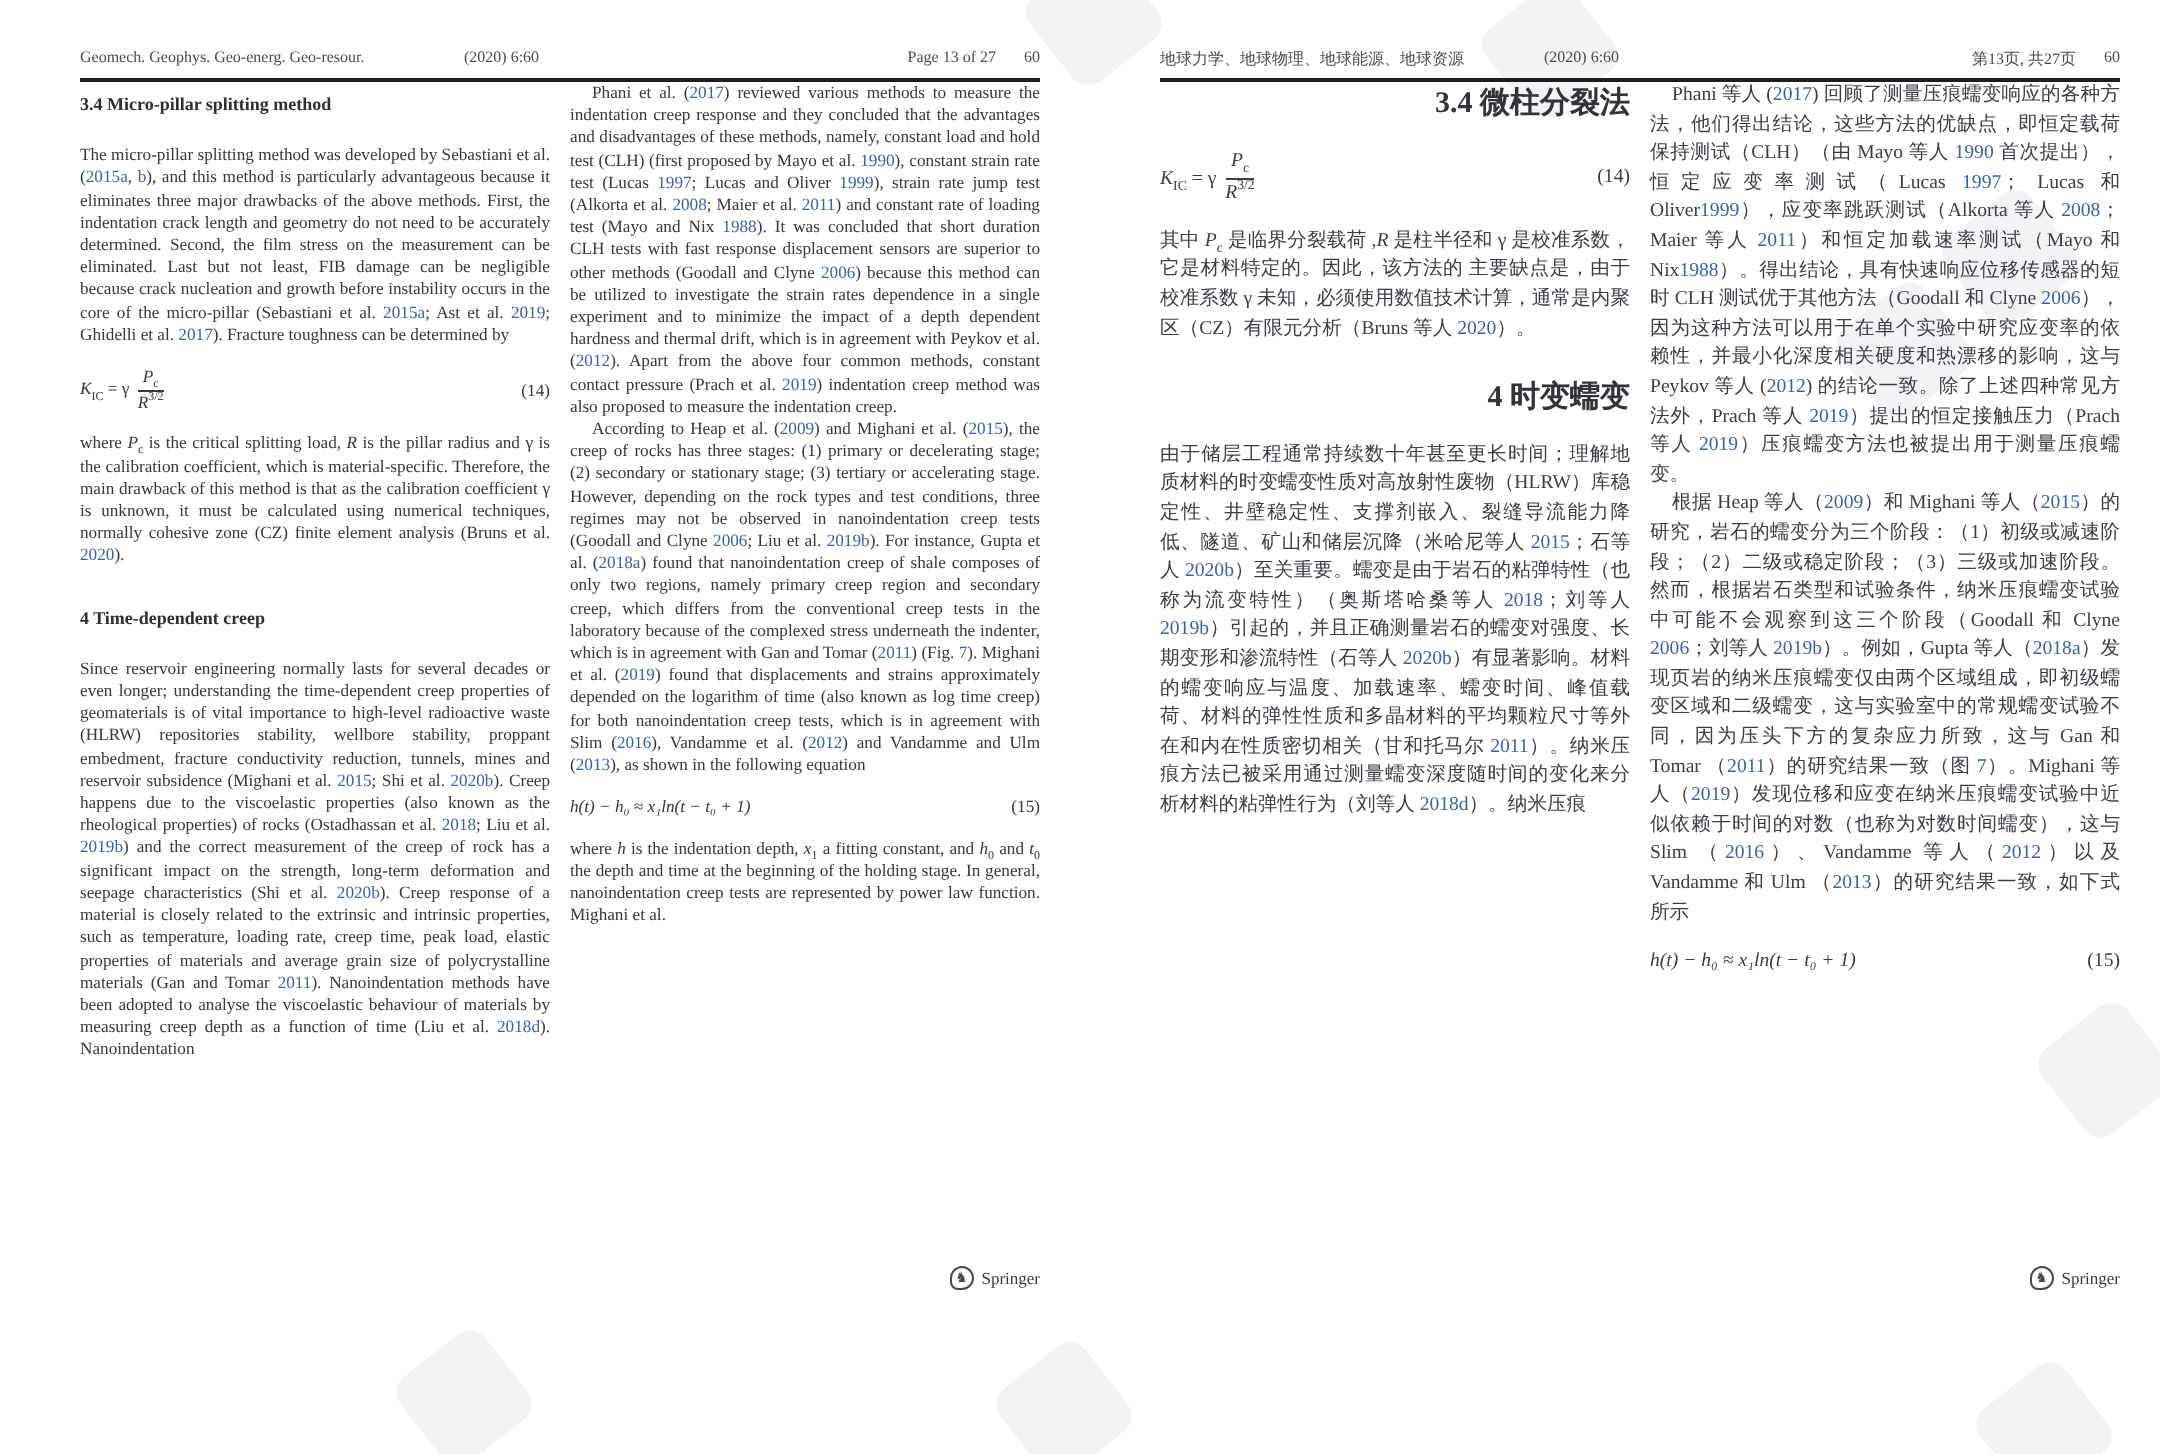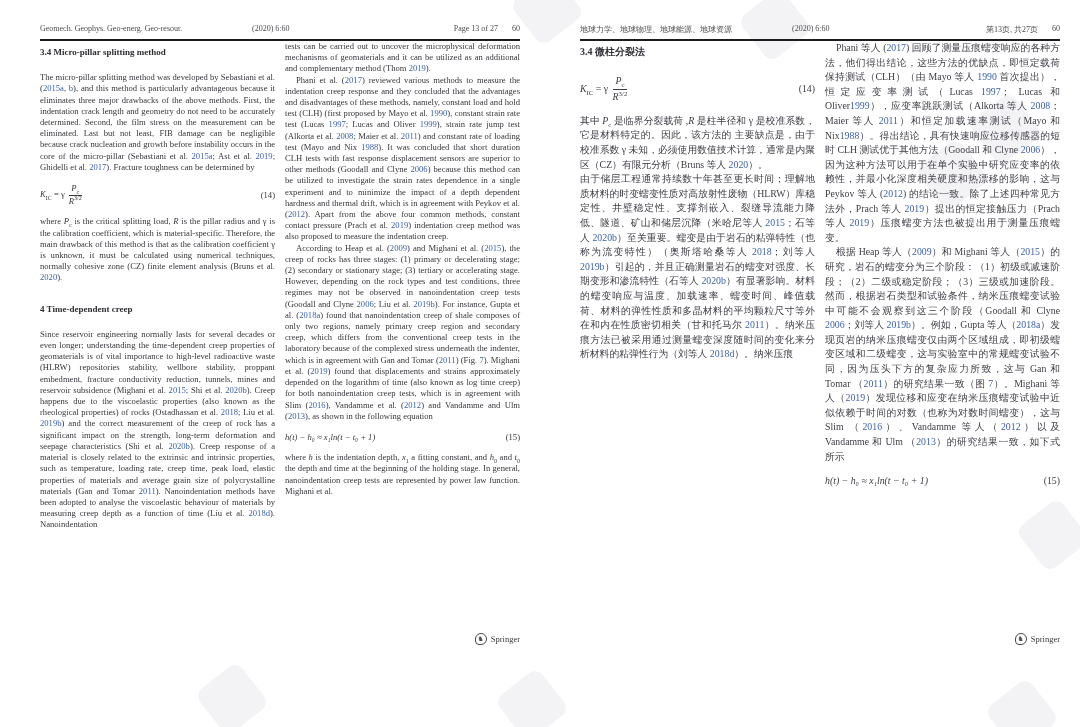--- a/index.html
+++ b/index.html
@@ -11,32 +11,32 @@
   .wm{position:absolute;width:54px;height:54px;border-radius:10px;
       background:#f3f3f6;transform:rotate(-38deg);z-index:0;}
   .page{position:absolute;top:0;width:540px;height:526px;z-index:1;}
   #page-en{left:0;}
   #page-zh{left:540px;}
   .page-inner{padding:24px 20px 0 40px;height:703px;box-sizing:border-box;
               position:relative;overflow:hidden;}
   .hdr{display:flex;align-items:baseline;font-size:8px;color:#4a4a4e;
        position:relative;height:12px;white-space:nowrap;}
   .hdr .journal{flex:0 0 auto;}
-  .hdr .issue{position:absolute;left:212px;}
+  .hdr .issue{position:absolute;left:192px;}
   .hdr .pright{margin-left:auto;display:flex;gap:14px;padding-left:36px;}
   .rule{border-bottom:2.3px solid #1c1c1e;margin-top:3px;}
   .cols{display:flex;gap:10px;}
   .col{width:235px;text-align:justify;}
   
   #page-en .col{font-size:8.6px;line-height:11.2px;color:#36363c;}
   #page-en .h{font-size:9px;font-weight:bold;margin:6px 0 14px;color:#2e2e33;text-align:left;}
   #page-en .h.sec{margin-top:20px;}
   
   #page-zh .col{font-size:9.8px;line-height:14.6px;color:#3c3c45;}
-  #page-zh .h{font-size:10px;font-weight:bold;margin:4px 0 14px;color:#33333a;text-align:left;}
+  #page-zh .h{font-size:15px;font-weight:bold;margin:4px 0 14px;color:#33333a;text-align:right;}
   #page-zh .h.sec{margin-top:20px;}
   .para{margin:0;}
   .para.indent{text-indent:11px;}
   .cite{color:#3b5fa8;}
   i{font-style:italic;}
   sub,sup{font-size:70%;line-height:0;}
   .eq{display:flex;align-items:center;margin:10px 0 9px;}
   .eq-body{flex:1;text-align:left;}
   .eq-num{margin-left:auto;}
   .frac{display:inline-block;text-align:center;vertical-align:middle;margin-left:2px;}
@@ -80,21 +80,20 @@
           <p class="para">The micro-pillar splitting method was developed by Sebastiani et al. (<span class="cite">2015a</span>, <span class="cite">b</span>), and this method is particularly advantageous because it eliminates three major drawbacks of the above methods. First, the indentation crack length and geometry do not need to be accurately determined. Second, the film stress on the measurement can be eliminated. Last but not least, FIB damage can be negligible because crack nucleation and growth before instability occurs in the core of the micro-pillar (Sebastiani et al. <span class="cite">2015a</span>; Ast et al. <span class="cite">2019</span>; Ghidelli et al. <span class="cite">2017</span>). Fracture toughness can be determined by</p>
           <div class="eq">
             <span class="eq-body"><i>K</i><sub>IC</sub> = γ <span class="frac"><span class="ftop"><i>P</i><sub>c</sub></span><span class="fbot"><i>R</i><sup>3/2</sup></span></span></span>
             <span class="eq-num">(14)</span>
           </div>
           <p class="para">where <i>P</i><sub>c</sub> is the critical splitting load, <i>R</i> is the pillar radius and γ is the calibration coefficient, which is material-specific. Therefore, the main drawback of this method is that as the calibration coefficient γ is unknown, it must be calculated using numerical techniques, normally cohesive zone (CZ) finite element analysis (Bruns et al. <span class="cite">2020</span>).</p>
           <div class="h sec">4  Time-dependent creep</div>
           <p class="para">Since reservoir engineering normally lasts for several decades or even longer; understanding the time-dependent creep properties of geomaterials is of vital importance to high-level radioactive waste (HLRW) repositories stability, wellbore stability, proppant embedment, fracture conductivity reduction, tunnels, mines and reservoir subsidence (Mighani et al. <span class="cite">2015</span>; Shi et al. <span class="cite">2020b</span>). Creep happens due to the viscoelastic properties (also known as the rheological properties) of rocks (Ostadhassan et al. <span class="cite">2018</span>; Liu et al. <span class="cite">2019b</span>) and the correct measurement of the creep of rock has a significant impact on the strength, long-term deformation and seepage characteristics (Shi et al. <span class="cite">2020b</span>). Creep response of a material is closely related to the extrinsic and intrinsic properties, such as temperature, loading rate, creep time, peak load, elastic properties of materials and average grain size of polycrystalline materials (Gan and Tomar <span class="cite">2011</span>). Nanoindentation methods have been adopted to analyse the viscoelastic behaviour of materials by measuring creep depth as a function of time (Liu et al. <span class="cite">2018d</span>). Nanoindentation</p>
         </div>
       <div class="col">
-          <p class="para">tests can be carried out to uncover the microphysical deformation mechanisms of geomaterials and it can be utilized as an additional and complementary method (Thom <span class="cite">2019</span>).</p>
           <p class="para indent">Phani et al. (<span class="cite">2017</span>) reviewed various methods to measure the indentation creep response and they concluded that the advantages and disadvantages of these methods, namely, constant load and hold test (CLH) (first proposed by Mayo et al. <span class="cite">1990</span>), constant strain rate test (Lucas <span class="cite">1997</span>; Lucas and Oliver <span class="cite">1999</span>), strain rate jump test (Alkorta et al. <span class="cite">2008</span>; Maier et al. <span class="cite">2011</span>) and constant rate of loading test (Mayo and Nix <span class="cite">1988</span>). It was concluded that short duration CLH tests with fast response displacement sensors are superior to other methods (Goodall and Clyne <span class="cite">2006</span>) because this method can be utilized to investigate the strain rates dependence in a single experiment and to minimize the impact of a depth dependent hardness and thermal drift, which is in agreement with Peykov et al. (<span class="cite">2012</span>). Apart from the above four common methods, constant contact pressure (Prach et al. <span class="cite">2019</span>) indentation creep method was also proposed to measure the indentation creep.</p>
           <p class="para indent">According to Heap et al. (<span class="cite">2009</span>) and Mighani et al. (<span class="cite">2015</span>), the creep of rocks has three stages: (1) primary or decelerating stage; (2) secondary or stationary stage; (3) tertiary or accelerating stage. However, depending on the rock types and test conditions, three regimes may not be observed in nanoindentation creep tests (Goodall and Clyne <span class="cite">2006</span>; Liu et al. <span class="cite">2019b</span>). For instance, Gupta et al. (<span class="cite">2018a</span>) found that nanoindentation creep of shale composes of only two regions, namely primary creep region and secondary creep, which differs from the conventional creep tests in the laboratory because of the complexed stress underneath the indenter, which is in agreement with Gan and Tomar (<span class="cite">2011</span>) (Fig. <span class="cite">7</span>). Mighani et al. (<span class="cite">2019</span>) found that displacements and strains approximately depended on the logarithm of time (also known as log time creep) for both nanoindentation creep tests, which is in agreement with Slim (<span class="cite">2016</span>), Vandamme et al. (<span class="cite">2012</span>) and Vandamme and Ulm (<span class="cite">2013</span>), as shown in the following equation</p>
           <div class="eq">
             <span class="eq-body eqline-body">h(t) − h₀ ≈ x₁ln(t − t₀ + 1)</span>
             <span class="eq-num">(15)</span>
           </div>
           <p class="para">where <i>h</i> is the indentation depth, <i>x</i><sub>1</sub> a fitting constant, and <i>h</i><sub>0</sub> and <i>t</i><sub>0</sub> the depth and time at the beginning of the holding stage. In general, nanoindentation creep tests are represented by power law function. Mighani et al.</p>
         </div>
     </div>
     <div class="footer">
@@ -116,20 +115,21 @@
     </div>
     <div class="rule"></div>
     <div class="cols">
       <div class="col">
           <div class="h ">3.4 微柱分裂法</div>
           <div class="eq">
             <span class="eq-body"><i>K</i><sub>IC</sub> = γ <span class="frac"><span class="ftop"><i>P</i><sub>c</sub></span><span class="fbot"><i>R</i><sup>3/2</sup></span></span></span>
             <span class="eq-num">(14)</span>
           </div>
           <p class="para">其中 <i>P</i><sub>c</sub> 是临界分裂载荷 ,<i>R</i> 是柱半径和 γ 是校准系数，它是材料特定的。因此，该方法的 主要缺点是，由于校准系数 γ 未知，必须使用数值技术计算，通常是内聚区（CZ）有限元分析（Bruns 等人 <span class="cite">2020</span>）。</p>
+          <div class="h sec">4 时变蠕变</div>
           <p class="para">由于储层工程通常持续数十年甚至更长时间；理解地质材料的时变蠕变性质对高放射性废物（HLRW）库稳定性、井壁稳定性、支撑剂嵌入、裂缝导流能力降低、隧道、矿山和储层沉降（米哈尼等人 <span class="cite">2015</span>；石等人 <span class="cite">2020b</span>）至关重要。蠕变是由于岩石的粘弹特性（也称为流变特性）（奥斯塔哈桑等人 <span class="cite">2018</span>；刘等人 <span class="cite">2019b</span>）引起的，并且正确测量岩石的蠕变对强度、长期变形和渗流特性（石等人 <span class="cite">2020b</span>）有显著影响。材料的蠕变响应与温度、加载速率、蠕变时间、峰值载荷、材料的弹性性质和多晶材料的平均颗粒尺寸等外在和内在性质密切相关（甘和托马尔 <span class="cite">2011</span>）。纳米压痕方法已被采用通过测量蠕变深度随时间的变化来分析材料的粘弹性行为（刘等人 <span class="cite">2018d</span>）。纳米压痕</p>
         </div>
       <div class="col">
           <p class="para indent">Phani 等人 (<span class="cite">2017</span>) 回顾了测量压痕蠕变响应的各种方法，他们得出结论，这些方法的优缺点，即恒定载荷保持测试（CLH）（由 Mayo 等人 <span class="cite">1990</span> 首次提出），恒定应变率测试（Lucas <span class="cite">1997</span>； Lucas 和 Oliver<span class="cite">1999</span>），应变率跳跃测试（Alkorta 等人 <span class="cite">2008</span>； Maier 等人 <span class="cite">2011</span>）和恒定加载速率测试（Mayo 和 Nix<span class="cite">1988</span>）。得出结论，具有快速响应位移传感器的短时 CLH 测试优于其他方法（Goodall 和 Clyne <span class="cite">2006</span>），因为这种方法可以用于在单个实验中研究应变率的依赖性，并最小化深度相关硬度和热漂移的影响，这与 Peykov 等人 (<span class="cite">2012</span>) 的结论一致。除了上述四种常见方法外，Prach 等人 <span class="cite">2019</span>）提出的恒定接触压力（Prach 等人 <span class="cite">2019</span>）压痕蠕变方法也被提出用于测量压痕蠕变。</p>
           <p class="para indent">根据 Heap 等人（<span class="cite">2009</span>）和 Mighani 等人（<span class="cite">2015</span>）的研究，岩石的蠕变分为三个阶段：（1）初级或减速阶段；（2）二级或稳定阶段；（3）三级或加速阶段。然而，根据岩石类型和试验条件，纳米压痕蠕变试验中可能不会观察到这三个阶段（Goodall 和 Clyne <span class="cite">2006</span>；刘等人 <span class="cite">2019b</span>）。例如，Gupta 等人（<span class="cite">2018a</span>）发现页岩的纳米压痕蠕变仅由两个区域组成，即初级蠕变区域和二级蠕变，这与实验室中的常规蠕变试验不同，因为压头下方的复杂应力所致，这与 Gan 和 Tomar （<span class="cite">2011</span>）的研究结果一致（图 <span class="cite">7</span>）。Mighani 等人（<span class="cite">2019</span>）发现位移和应变在纳米压痕蠕变试验中近似依赖于时间的对数（也称为对数时间蠕变），这与 Slim （<span class="cite">2016</span>）、Vandamme 等人（<span class="cite">2012</span>）以及 Vandamme 和 Ulm （<span class="cite">2013</span>）的研究结果一致，如下式所示</p>
           <div class="eq">
             <span class="eq-body eqline-body">h(t) − h₀ ≈ x₁ln(t − t₀ + 1)</span>
             <span class="eq-num">(15)</span>
           </div>
         </div>

